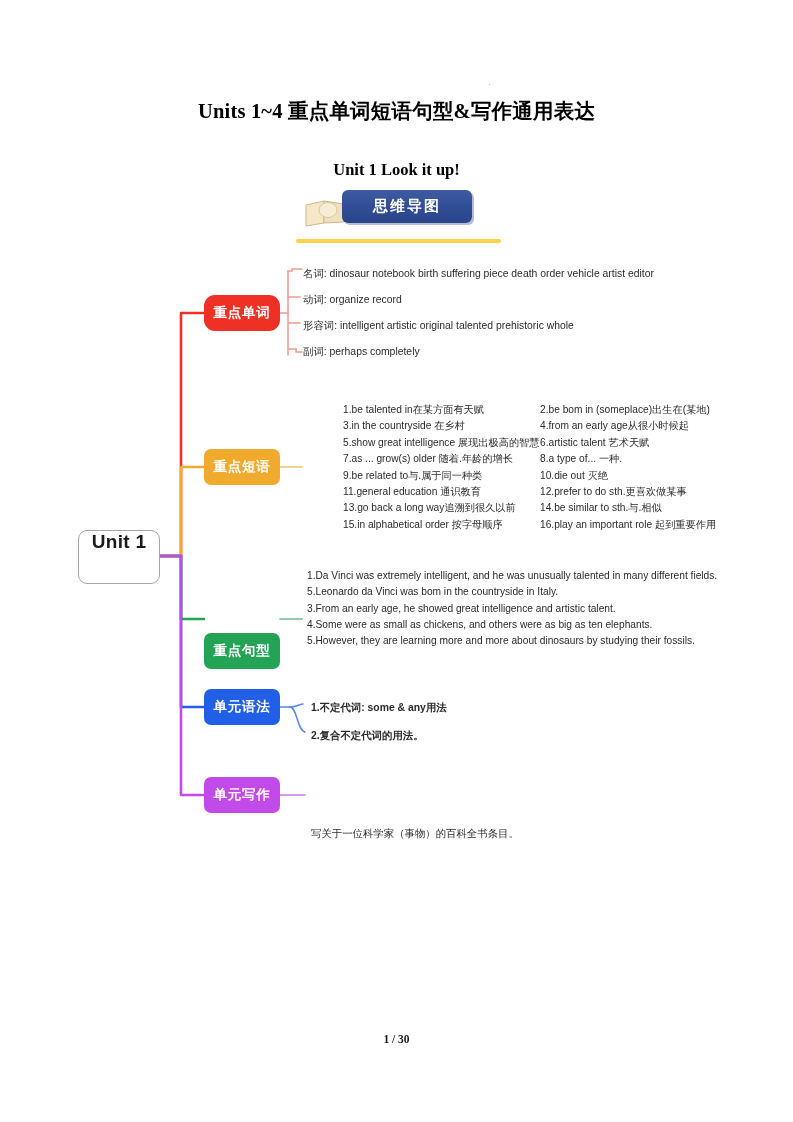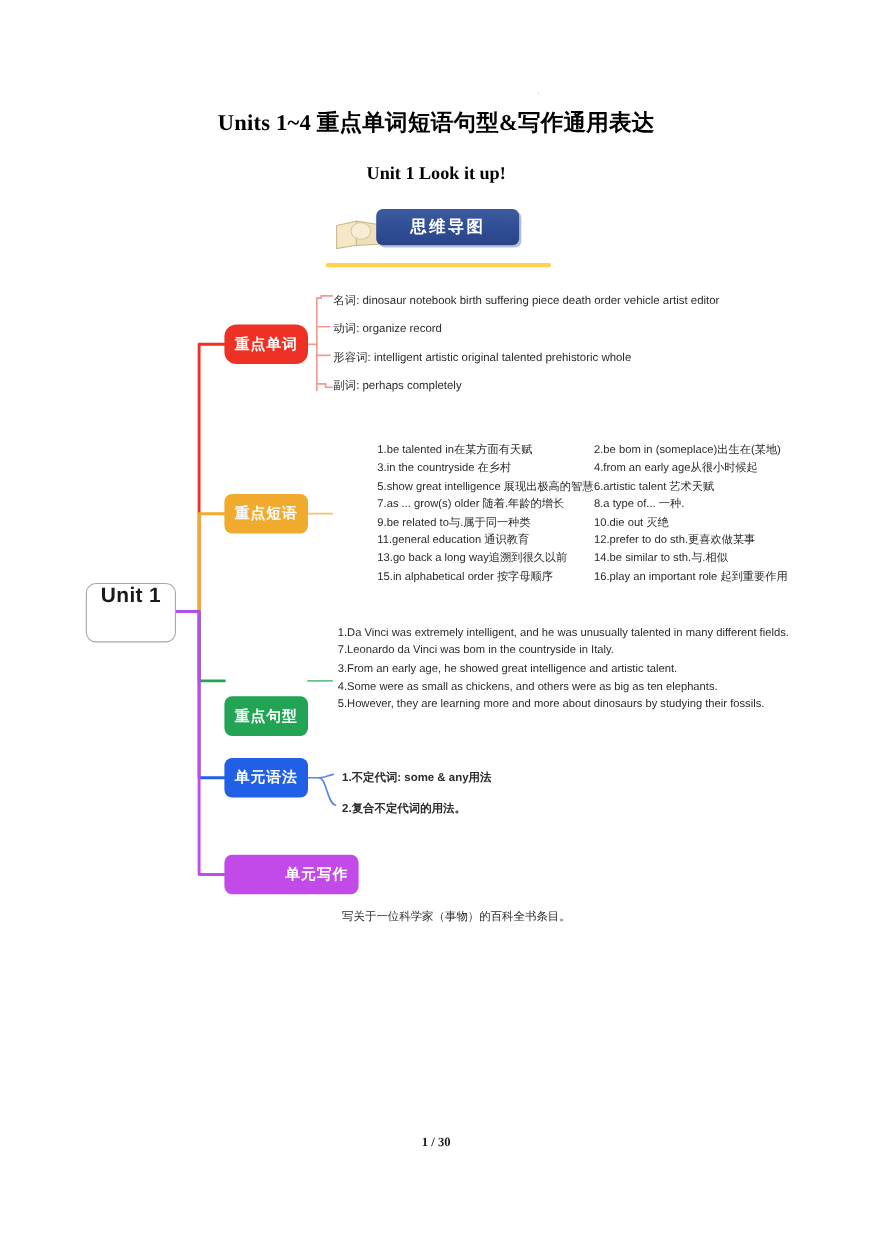--- a/index.html
+++ b/index.html
@@ -24,21 +24,21 @@
     text-align: center;
     font-family: "Liberation Serif", "DejaVu Serif", serif;
     font-weight: bold;
     font-size: 20.5px;
     letter-spacing: .2px;
     color: #000;
   }
   .doc-subtitle {
     position: absolute;
     left: 0; right: 0;
-    top: 148px;
+    top: 160px;
     text-align: center;
     font-family: "Liberation Serif", "DejaVu Serif", serif;
     font-weight: bold;
     font-size: 16.5px;
     color: #000;
   }
   .stray-mark {
     position: absolute;
     left: 488px; top: 82px;
     width: 4px; height: 4px;
@@ -119,21 +119,21 @@
     justify-content: center;
     color: #ffffff;
     font-size: 13.5px;
     font-weight: bold;
     letter-spacing: .8px;
   }
   .cat-words    { left: 204px; top: 295px; background: #ee3124; border-radius: 11px; }
   .cat-phrases  { left: 204px; top: 449px; background: #f0ab2e; }
   .cat-sentence { left: 204px; top: 633px; background: #23a455; }
   .cat-grammar  { left: 204px; top: 689px; background: #2160e6; }
-  .cat-writing  { left: 204px; top: 777px; background: #c24ae8; padding-left: 46px; }
+  .cat-writing  { left: 204px; top: 777px; background: #c24ae8; }
 
   
   .leaf {
     position: absolute;
     font-size: 10.4px;
     color: #2b2b2b;
     line-height: 1.45;
     white-space: nowrap;
   }
 
@@ -297,21 +297,21 @@
       <span class="pcol-b">14.be similar to sth.与.相似</span>
     </div>
     <div class="phrase-row">
       <span class="pcol-a">15.in alphabetical order 按字母顺序</span>
       <span class="pcol-b">16.play an important role 起到重要作用</span>
     </div>
   </div>
 
 <div class="sentence-block" id="sentence-block">
     <div class="sentence-line">1.Da Vinci was extremely intelligent, and he was unusually talented in many different fields.</div>
-    <div class="sentence-line">7.Leonardo da Vinci was bom in the countryside in Italy.</div>
+    <div class="sentence-line">5.Leonardo da Vinci was bom in the countryside in Italy.</div>
     <div class="sentence-line">3.From an early age, he showed great intelligence and artistic talent.</div>
     <div class="sentence-line">4.Some were as small as chickens, and others were as big as ten elephants.</div>
     <div class="sentence-line">5.However, they are learning more and more about dinosaurs by studying their fossils.</div>
   </div>
 
 <div class="leaf grammar-line g1">1.不定代词: some &amp; any用法</div>
 <div class="leaf grammar-line g2">2.复合不定代词的用法。</div>
 
 <div class="leaf writing-line">写关于一位科学家（事物）的百科全书条目。</div>
 

